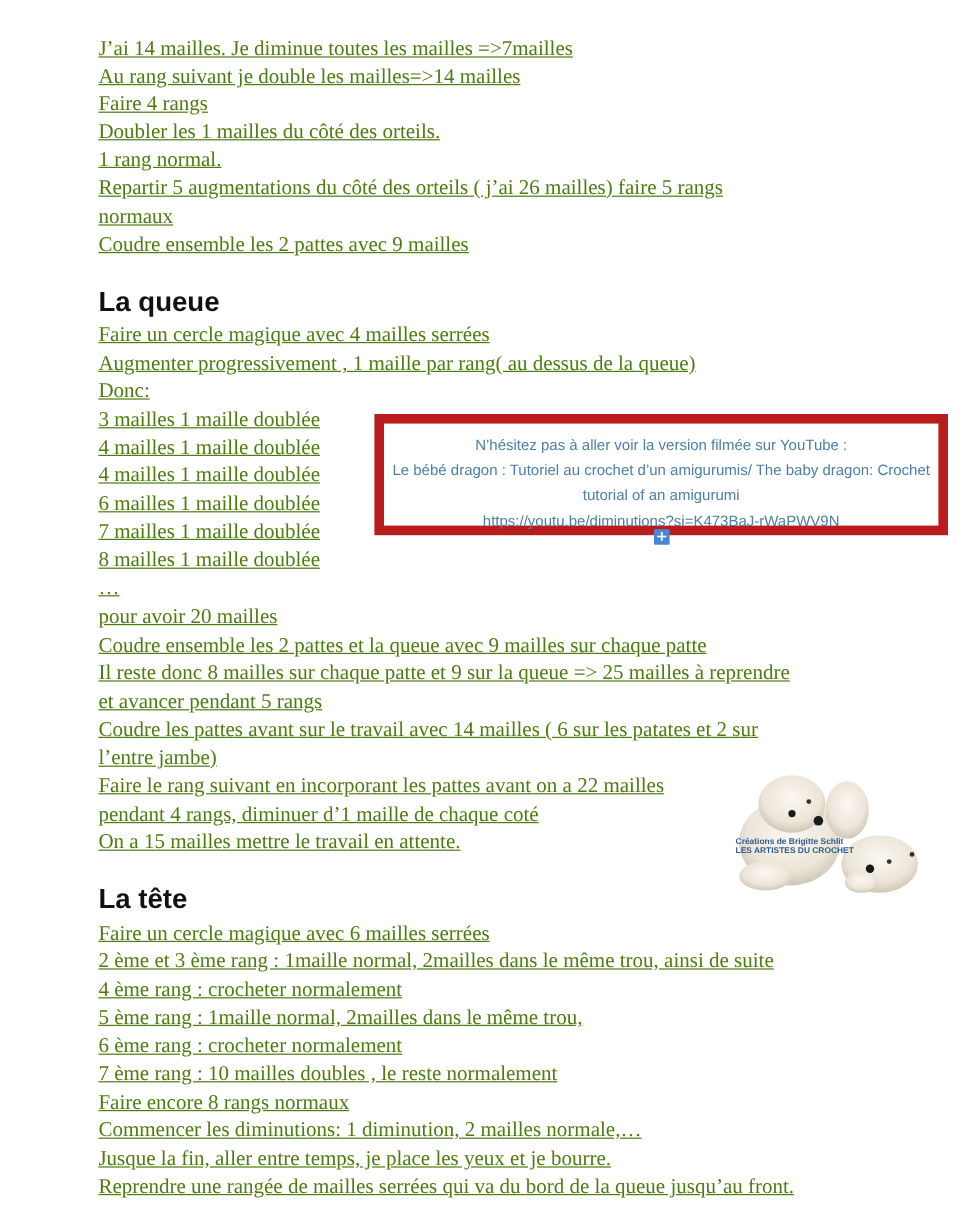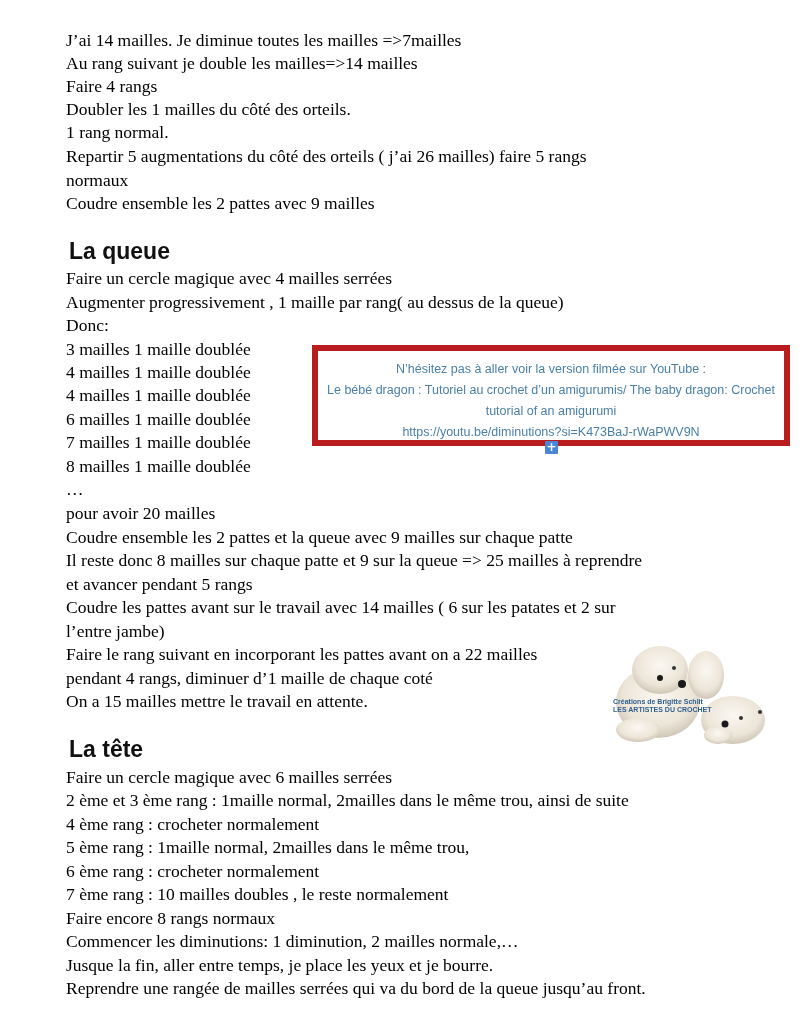--- a/index.html
+++ b/index.html
@@ -1,30 +1,30 @@
 <!DOCTYPE html>
 <html><head>
   <meta charset="utf-8">
   <style>
     html, body { margin: 0; padding: 0; background: #ffffff; }
     body { width: 803px; height: 1023px; position: relative; overflow: hidden; }
     .page { position: absolute; left: 66px; top: 0; width: 700px; }
     .line {
-      position: absolute; left: 0; white-space: nowrap;
+      position: absolute; left: 16px; white-space: nowrap;
       font-family: "Liberation Serif", "DejaVu Serif", serif;
-      font-size: 17.5px; color: #000000; line-height: 22px;
+      font-size: 17.5px; color: #4d7c0f; line-height: 22px; text-decoration: underline;
     }
     .heading {
-      position: absolute; left: 3px; white-space: nowrap;
+      position: absolute; left: 16px; white-space: nowrap;
       font-family: "Liberation Sans", "DejaVu Sans", sans-serif;
       font-weight: bold; font-size: 23px; color: #111111; line-height: 28px;
     }
     .video-box {
       position: absolute; left: 312px; top: 345px; width: 478px; height: 101px;
-      border: 6px solid #b91c1c; box-sizing: border-box; background: #ffffff;
+      border: 8px solid #b91c1c; box-sizing: border-box; background: #ffffff;
       text-align: center;
       font-family: "Liberation Sans", "DejaVu Sans", sans-serif;
       font-size: 12.5px; color: #4a7fa8; padding-top: 8px;
     }
     .video-box .vl { display: block; line-height: 21px; white-space: nowrap; }
     .plus-handle {
       position: absolute; left: 545px; top: 441px; width: 13px; height: 13px;
       background: #4a86d8; color: #ffffff; border-radius: 1px;
       font-family: "DejaVu Sans", sans-serif; font-size: 12px; line-height: 13px;
       text-align: center; font-weight: bold;

